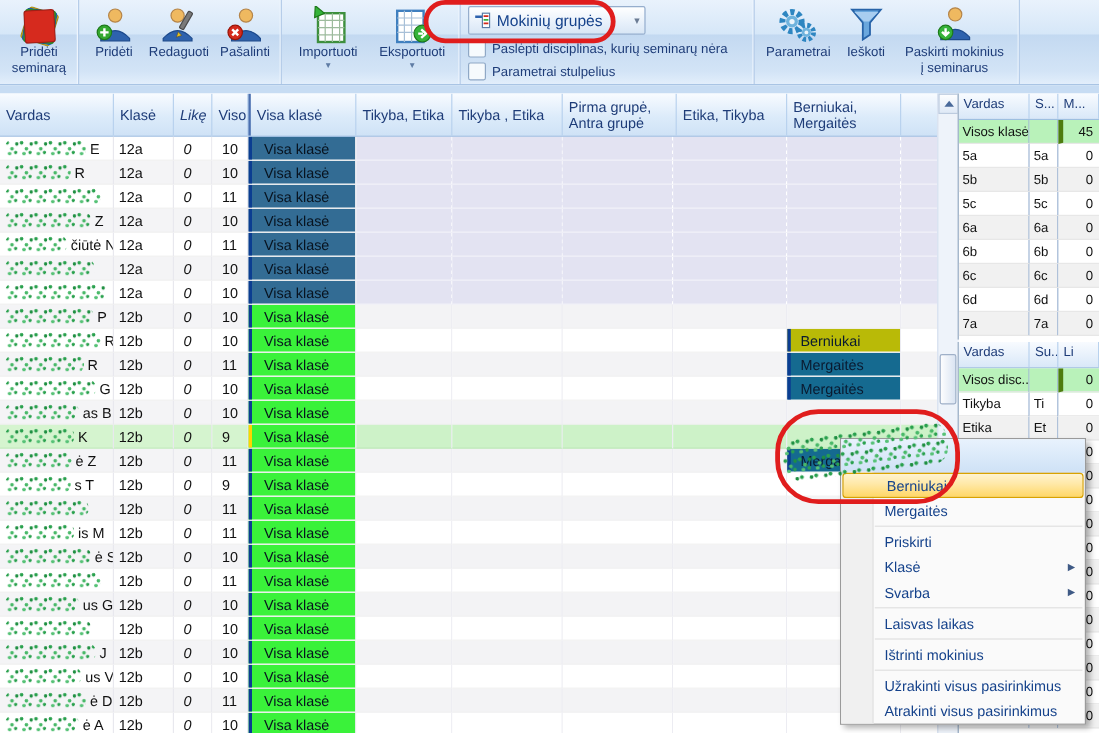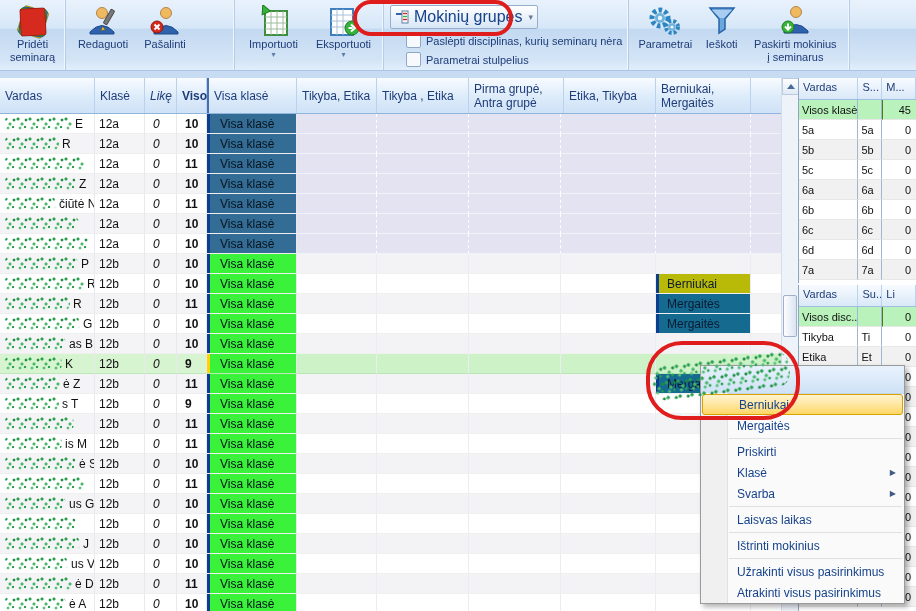--- a/index.html
+++ b/index.html
@@ -18,47 +18,47 @@
   .rbtn .rlb{font-size:11px;color:#1e3c78;text-align:center;line-height:13px;white-space:pre-line;}
   .caret{font-size:8px;color:#5f7ca4;line-height:8px;}
   
   .stack{position:relative;width:34px;height:30px;}
   .stack i{position:absolute;left:4px;top:2px;width:24px;height:26px;border-radius:3px;border:1px solid rgba(0,0,0,.25);}
   .stack .s1{background:#e8c21a;transform:rotate(18deg);}
   .stack .s2{background:#2d7de0;transform:rotate(10deg);}
   .stack .s3{background:#35b33a;transform:rotate(4deg);}
   .stack .s4{background:#d62a1e;transform:rotate(-3deg);}
   
-  .chkrow{display:flex;align-items:center;margin:4px 2px 0 18px;}
+  .chkrow{display:flex;align-items:center;margin:4px 2px 0 2px;}
   .chk{width:13px;height:13px;background:#f6fafd;border:1px solid #8fa8c6;border-radius:2px;margin-right:5px;flex:none;}
   .chklb{font-size:11px;color:#1e3c78;white-space:nowrap;}
   
   .ddl{display:flex;align-items:center;height:22px;width:138px;margin:3px 2px 0 2px;padding:0 4px;
     background:linear-gradient(#ffffff,#e7f0fa 60%,#d8e6f5);border:1px solid #96aecd;border-radius:2px;}
-  .ddl .dlb{font-size:16px;color:#15428b;flex:1;margin-left:5px;white-space:nowrap;}
+  .ddl .dlb{font-size:13px;color:#15428b;flex:1;margin-left:5px;white-space:nowrap;}
   .ddl .dar{font-size:9px;color:#6b7c94;}
 
   
   .anno{position:absolute;border:4px solid #e01d1d;border-radius:20px;z-index:40;pointer-events:none;}
   #anno-dropdown{left:353px;top:0px;width:152px;height:28px;}
   #anno-menu{left:646px;top:341px;width:146px;height:71px;border-radius:36px;}
 
   
   .strip{position:absolute;left:0;top:71px;width:916px;height:7px;background:#c7dcf3;}
 
   
   .grid{position:absolute;left:0;top:78px;width:781px;height:533px;background:#fff;overflow:hidden;}
   .ghead{display:flex;height:35px;background:linear-gradient(#f8fbff,#dcebfa 55%,#cfe2f6);
     border-bottom:1px solid #8fb4de;}
   .ghead .hc{font-size:12px;color:#1e3c78;padding:2px 5px;display:flex;align-items:center;
     border-right:1px solid #b9d2ee;white-space:pre-line;line-height:14px;box-sizing:border-box;flex:none;}
   .row{display:flex;height:20px;box-sizing:border-box;}
   .row>div{flex:none;box-sizing:border-box;font-size:12px;color:#111;overflow:hidden;white-space:nowrap;}
   
-  .w-name{width:95px;}.w-klase{width:50px;}.w-like{width:32px;font-style:italic;}.w-viso{width:30px;font-weight:bold;}
+  .w-name{width:95px;}.w-klase{width:50px;}.w-like{width:32px;font-style:italic;}.w-viso{width:30px;}
   .w-badge{width:90px;}.w-d1{width:80px;}.w-d2{width:92px;}.w-d3{width:92px;}
   .w-g1{width:95px;}.w-g2{width:95px;}.w-fill{width:30px;border-right:none !important;}
   
   .c-left{border-right:1px solid #e8e8ee;border-bottom:1px solid #efefef;background:#fff;
     display:flex;align-items:center;padding:0 4px;}
   .c-num{justify-content:flex-start;padding-left:8px;}
   .row.alt .c-left{background:#f4f4f6;}
   .row.sel .c-left{background:#d5f4cf;border-bottom:1px solid #bfe8ba;}
   
   .c-lav{background:#e3e3f2;border-right:1px dashed #ffffff;border-bottom:1px solid rgba(255,255,255,.55);}
@@ -108,21 +108,21 @@
   .phead div{font-size:11px;color:#1e3c78;padding:3px 3px 0 4px;box-sizing:border-box;
     border-right:1px solid #b9d2ee;white-space:nowrap;overflow:hidden;}
   .prow{display:flex;height:20px;}
   .prow div{font-size:11px;color:#111;box-sizing:border-box;display:flex;align-items:center;
     padding:0 3px;border-bottom:1px solid #e7e7e7;overflow:hidden;white-space:nowrap;}
   .prow.alt div{background:#f1f1f1;}
   .prow.grn div{background:#b9f2ba;}
   .p-name{width:60px;border-right:1px solid #9fb6d4;}
   .p-s{width:24px;border-right:1px solid #9fb6d4;}
   .p-v{width:34px;justify-content:flex-end;padding-right:5px !important;}
-  .prow.grn .p-v{border-left:1px solid #4d7c0f;}
+  .prow.grn .p-v{border-left:4px solid #4d7c0f;}
 
   
   .cmenu{position:absolute;left:700px;top:365px;width:205px;z-index:20;background:#fafafa;
     border:1px solid #9a9a9a;box-shadow:3px 3px 5px rgba(0,0,0,.3);box-sizing:border-box;}
   .cmenu:before{content:"";position:absolute;left:0;top:27px;bottom:0;width:26px;background:#f0f0f0;
     border-right:1px solid #e2e2e2;}
   .chead{height:27px;background:linear-gradient(#e8f2fd,#cfe2f6);border-bottom:1px solid #c5d6ea;}
   .mi{position:relative;height:21px;display:flex;align-items:center;padding-left:36px;padding-right:8px;
     font-size:12px;color:#15428b;cursor:default;}
   .mi .arr{margin-left:auto;font-size:8px;color:#3f5a85;}
@@ -154,20 +154,31 @@
               <i class="s2"></i>
               <i class="s3"></i>
               <i class="s4"></i>
             </div>
         </div>
         <div class="rlb">Pridėti seminarą</div>
       </div>
     </div>
 
     <div class="rgroup" style="width:160px;">
+      <div class="rbtn" style="width:48px;">
+        <div class="ric">
+          <svg width="32" height="32" viewBox="0 0 32 32">
+            <circle cx="17" cy="8" r="5.5" fill="#efb960" stroke="#b5854a"></circle>
+            <path d="M5 27 Q17 14 29 27 L29 29 L5 29 Z" fill="#2e62ad" stroke="#1d4a8c"></path>
+            <circle cx="8" cy="22" r="6" fill="#34a82f" stroke="#1d7a1a"></circle>
+            <path d="M8 18.5v7 M4.5 22h7" stroke="#fff" stroke-width="2"></path>
+          </svg>
+        </div>
+        <div class="rlb">Pridėti</div>
+      </div>
       <div class="rbtn" style="width:58px;">
         <div class="ric">
           <svg width="32" height="32" viewBox="0 0 32 32">
             <circle cx="15" cy="8" r="5.5" fill="#efb960" stroke="#b5854a"></circle>
             <path d="M3 27 Q15 14 27 27 L27 29 L3 29 Z" fill="#2e62ad" stroke="#1d4a8c"></path>
             <rect x="20" y="4" width="4" height="16" rx="1" transform="rotate(30 22 12)" fill="#7a7a7a" stroke="#4c4c4c"></rect>
             <path d="M15.5 21.5 l3 3 l-4.6 1.6 Z" fill="#e8c21a" stroke="#4c4c4c" stroke-width=".6"></path>
           </svg>
         </div>
         <div class="rlb">Redaguoti</div>

